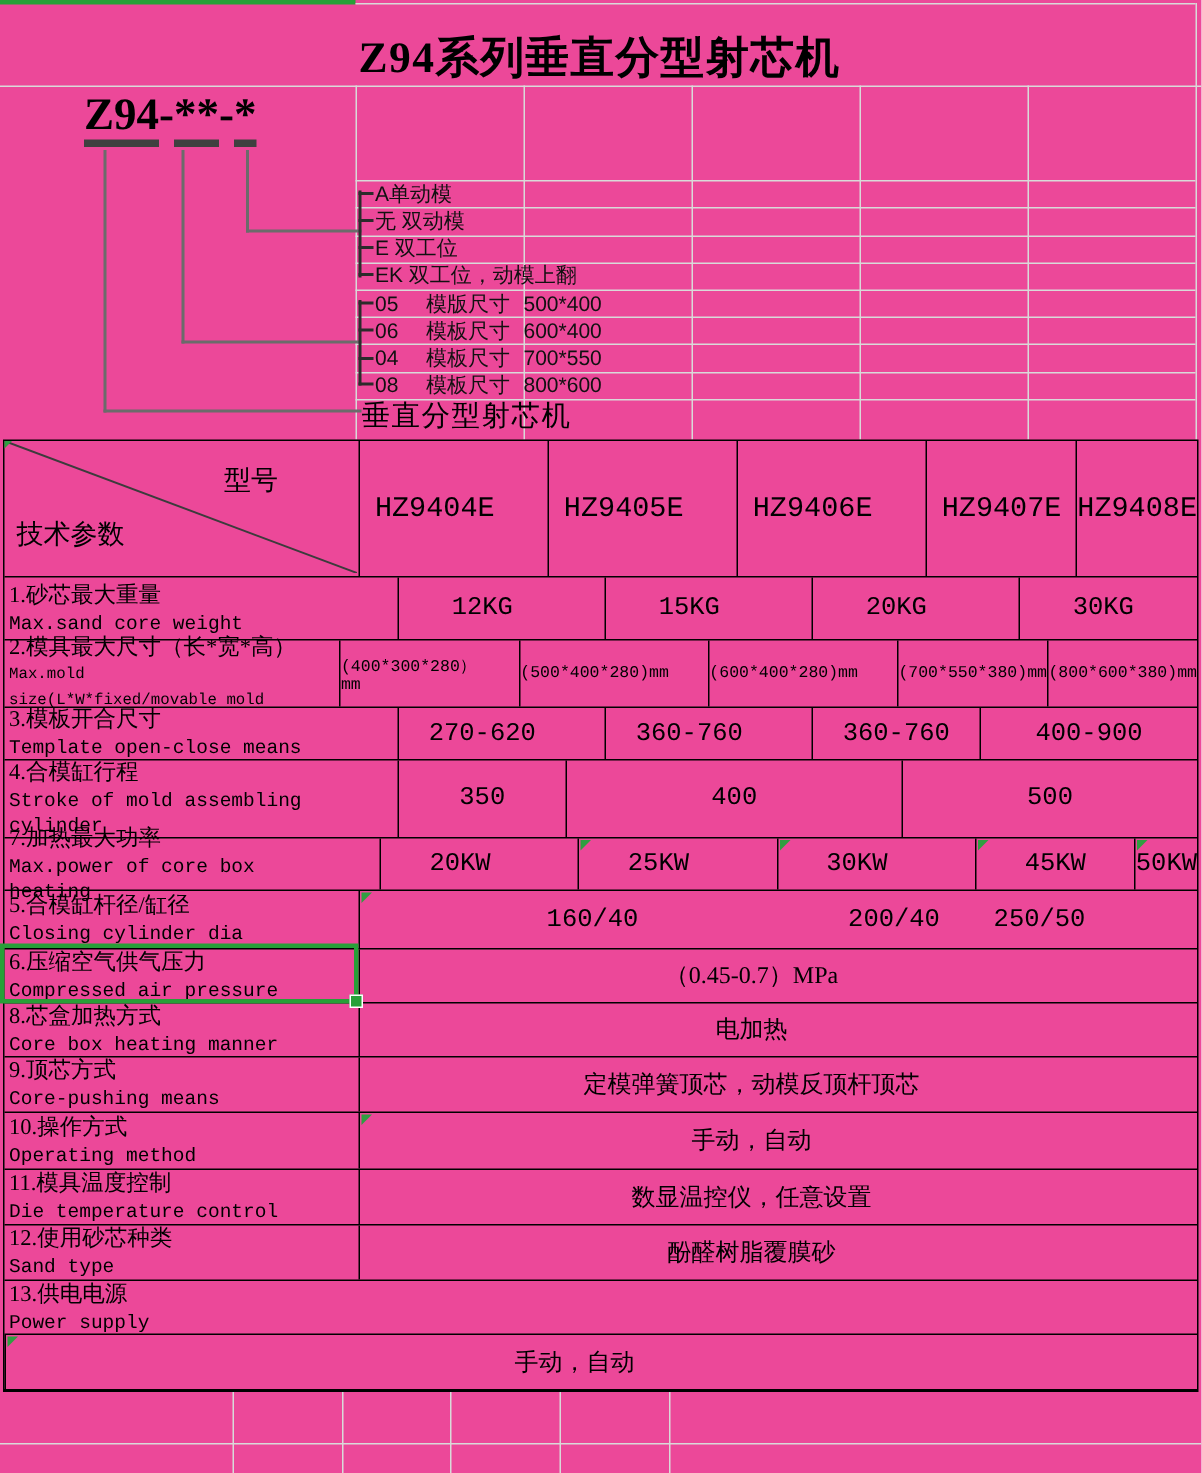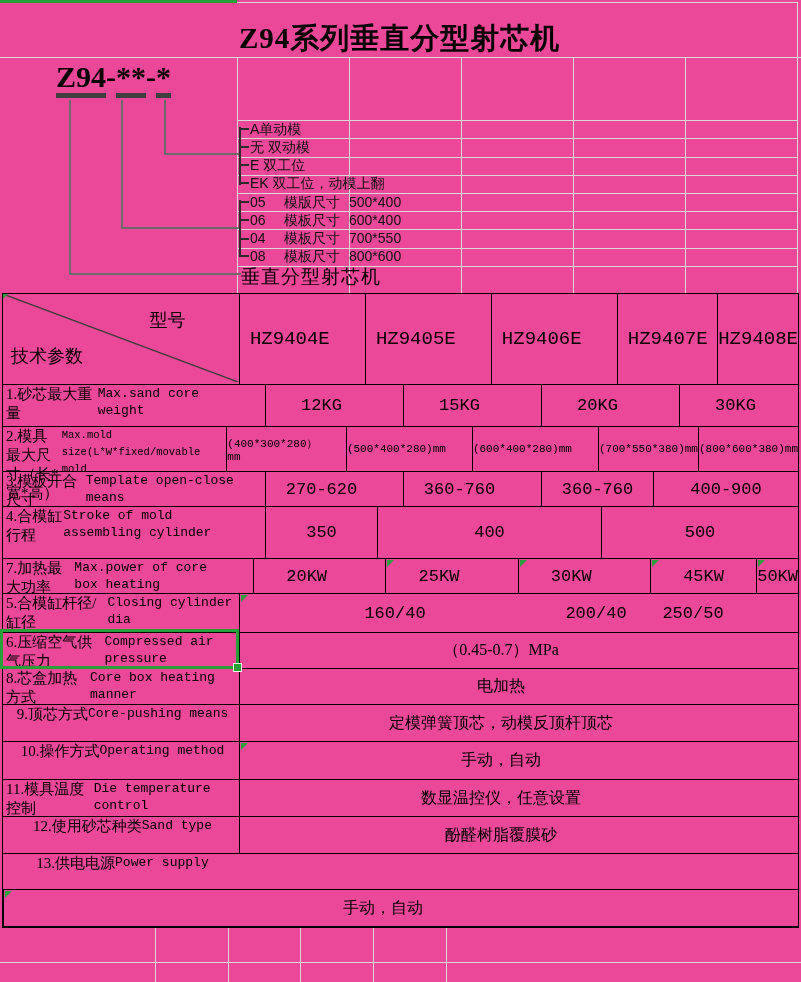--- a/index.html
+++ b/index.html
@@ -19,21 +19,21 @@
      font-family:"Liberation Sans","DejaVu Sans",sans-serif;white-space:nowrap;color:#111;}
   .sz-code{display:inline-block;width:34px;}
   .sz-label{display:inline-block;width:65px;}
   .base-label{position:absolute;left:241px;top:264px;font-size:19px;letter-spacing:1px;white-space:nowrap;}
   
   .table{position:absolute;left:2px;top:293px;width:797px;box-sizing:border-box;
          border:1px solid #000;border-bottom-width:2px;background:transparent;}
   .row{display:flex;border-top:1px solid #000;box-sizing:border-box;position:relative;}
   .row.first{border-top:none;}
   .cell{box-sizing:border-box;position:relative;}
-  .labelc{width:236px;border-right:0;display:flex;flex-direction:row;justify-content:center;
+  .labelc{width:236px;border-right:0;display:flex;flex-direction:column;justify-content:center;
           padding-left:3px;}
   .labelc .zh{font-size:15px;line-height:19px;}
   .labelc .en{font-family:"Liberation Mono","DejaVu Sans Mono",monospace;font-size:13px;line-height:17px;}
   .labelc.small .en{font-size:10.5px;}
   .vc{border-left:1px solid #000;display:flex;align-items:center;justify-content:center;}
   .w1{width:112px;margin-left:26px;}.w2{width:224px;}.wf{flex:1;}
   .val{font-family:"Liberation Mono","DejaVu Sans Mono",monospace;font-size:17px;}
   .val-sm{font-family:"Liberation Mono","DejaVu Sans Mono",monospace;font-size:11px;}
   .val-zh{font-size:16px;}
   .merged-pad{padding-right:36px;}

